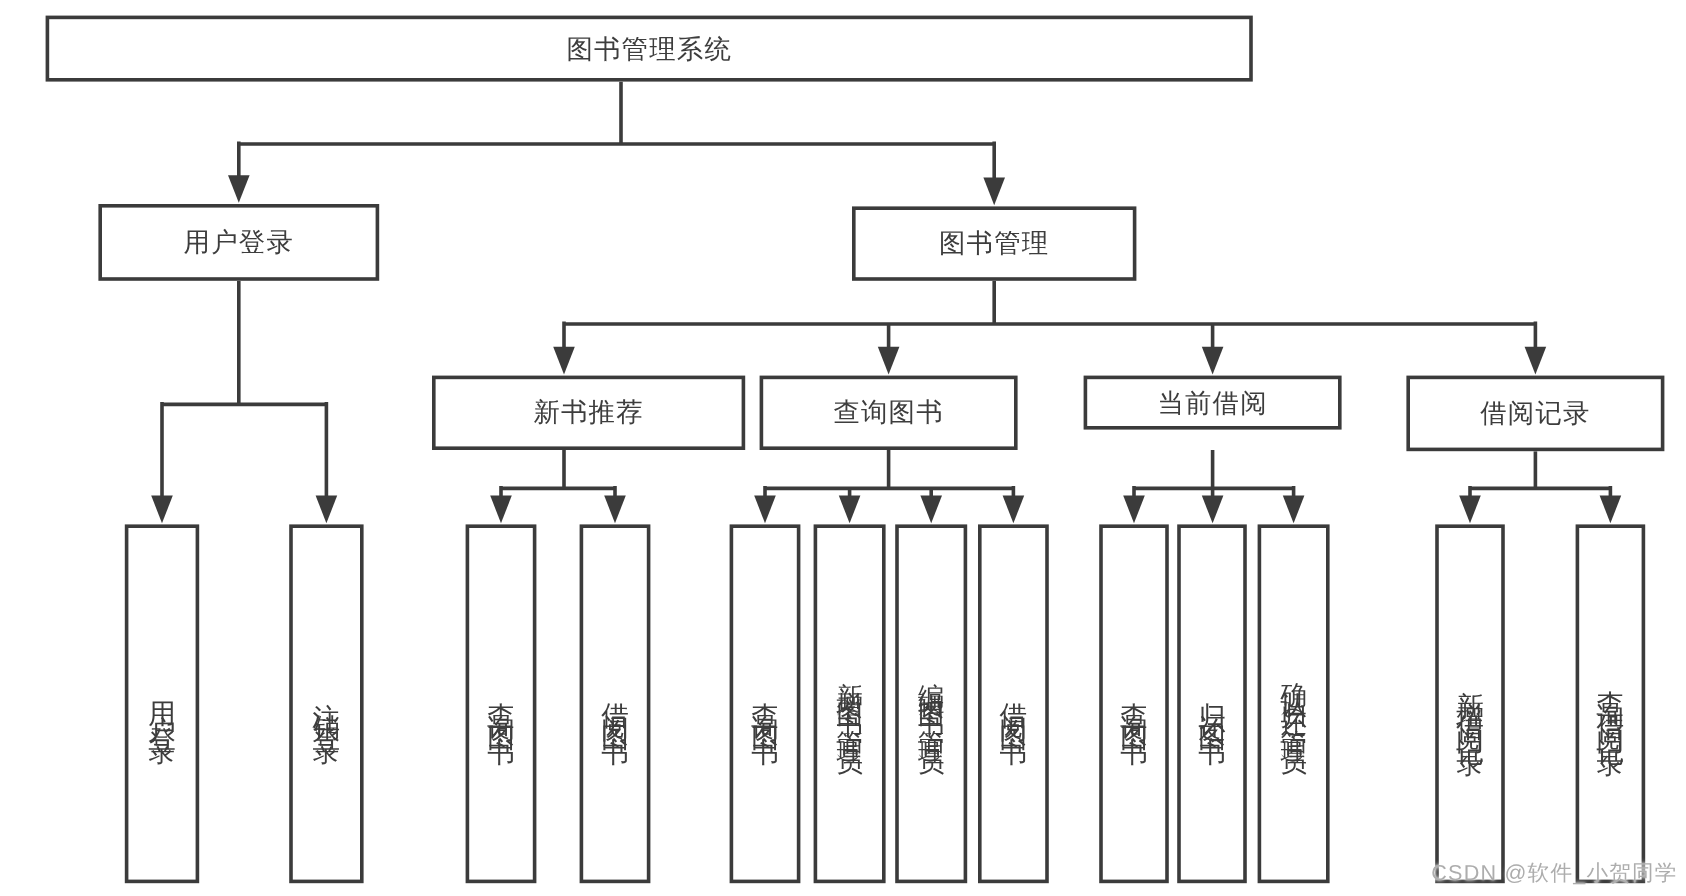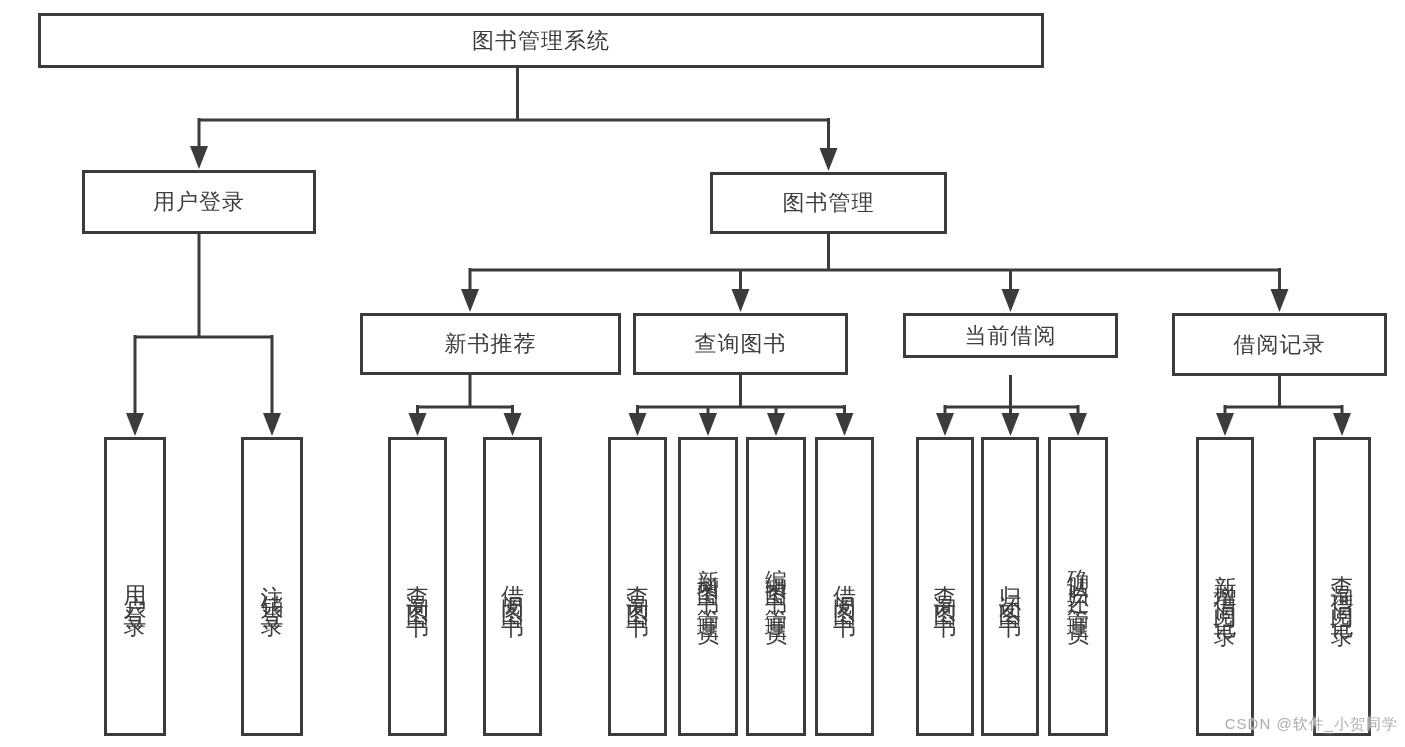--- a/index.html
+++ b/index.html
@@ -46,21 +46,21 @@
   #n-bb-3   {left:746px; top:437px; width:60px;  height:299px;}
   #n-bb-4   {left:815px; top:437px; width:59px;  height:299px;}
   #n-cb-1   {left:916px; top:437px; width:58px;  height:299px;}
   #n-cb-2   {left:981px; top:437px; width:58px;  height:299px;}
   #n-cb-3   {left:1048px;top:437px; width:60px;  height:299px;}
   #n-br-1   {left:1196px;top:437px; width:58px;  height:299px;}
   #n-br-2   {left:1313px;top:437px; width:58px;  height:299px;}
   .watermark{
     position:absolute;
     right:7px;top:715px;
-    font-size:15px;
+    font-size:18px;
     color:#adadad;
     letter-spacing:1px;
     text-shadow:0 0 2px #ffffff,0 0 4px #ffffff;
     white-space:nowrap;
   }
 </style>
 </head>
 <body>
 
 <div class="canvas">

